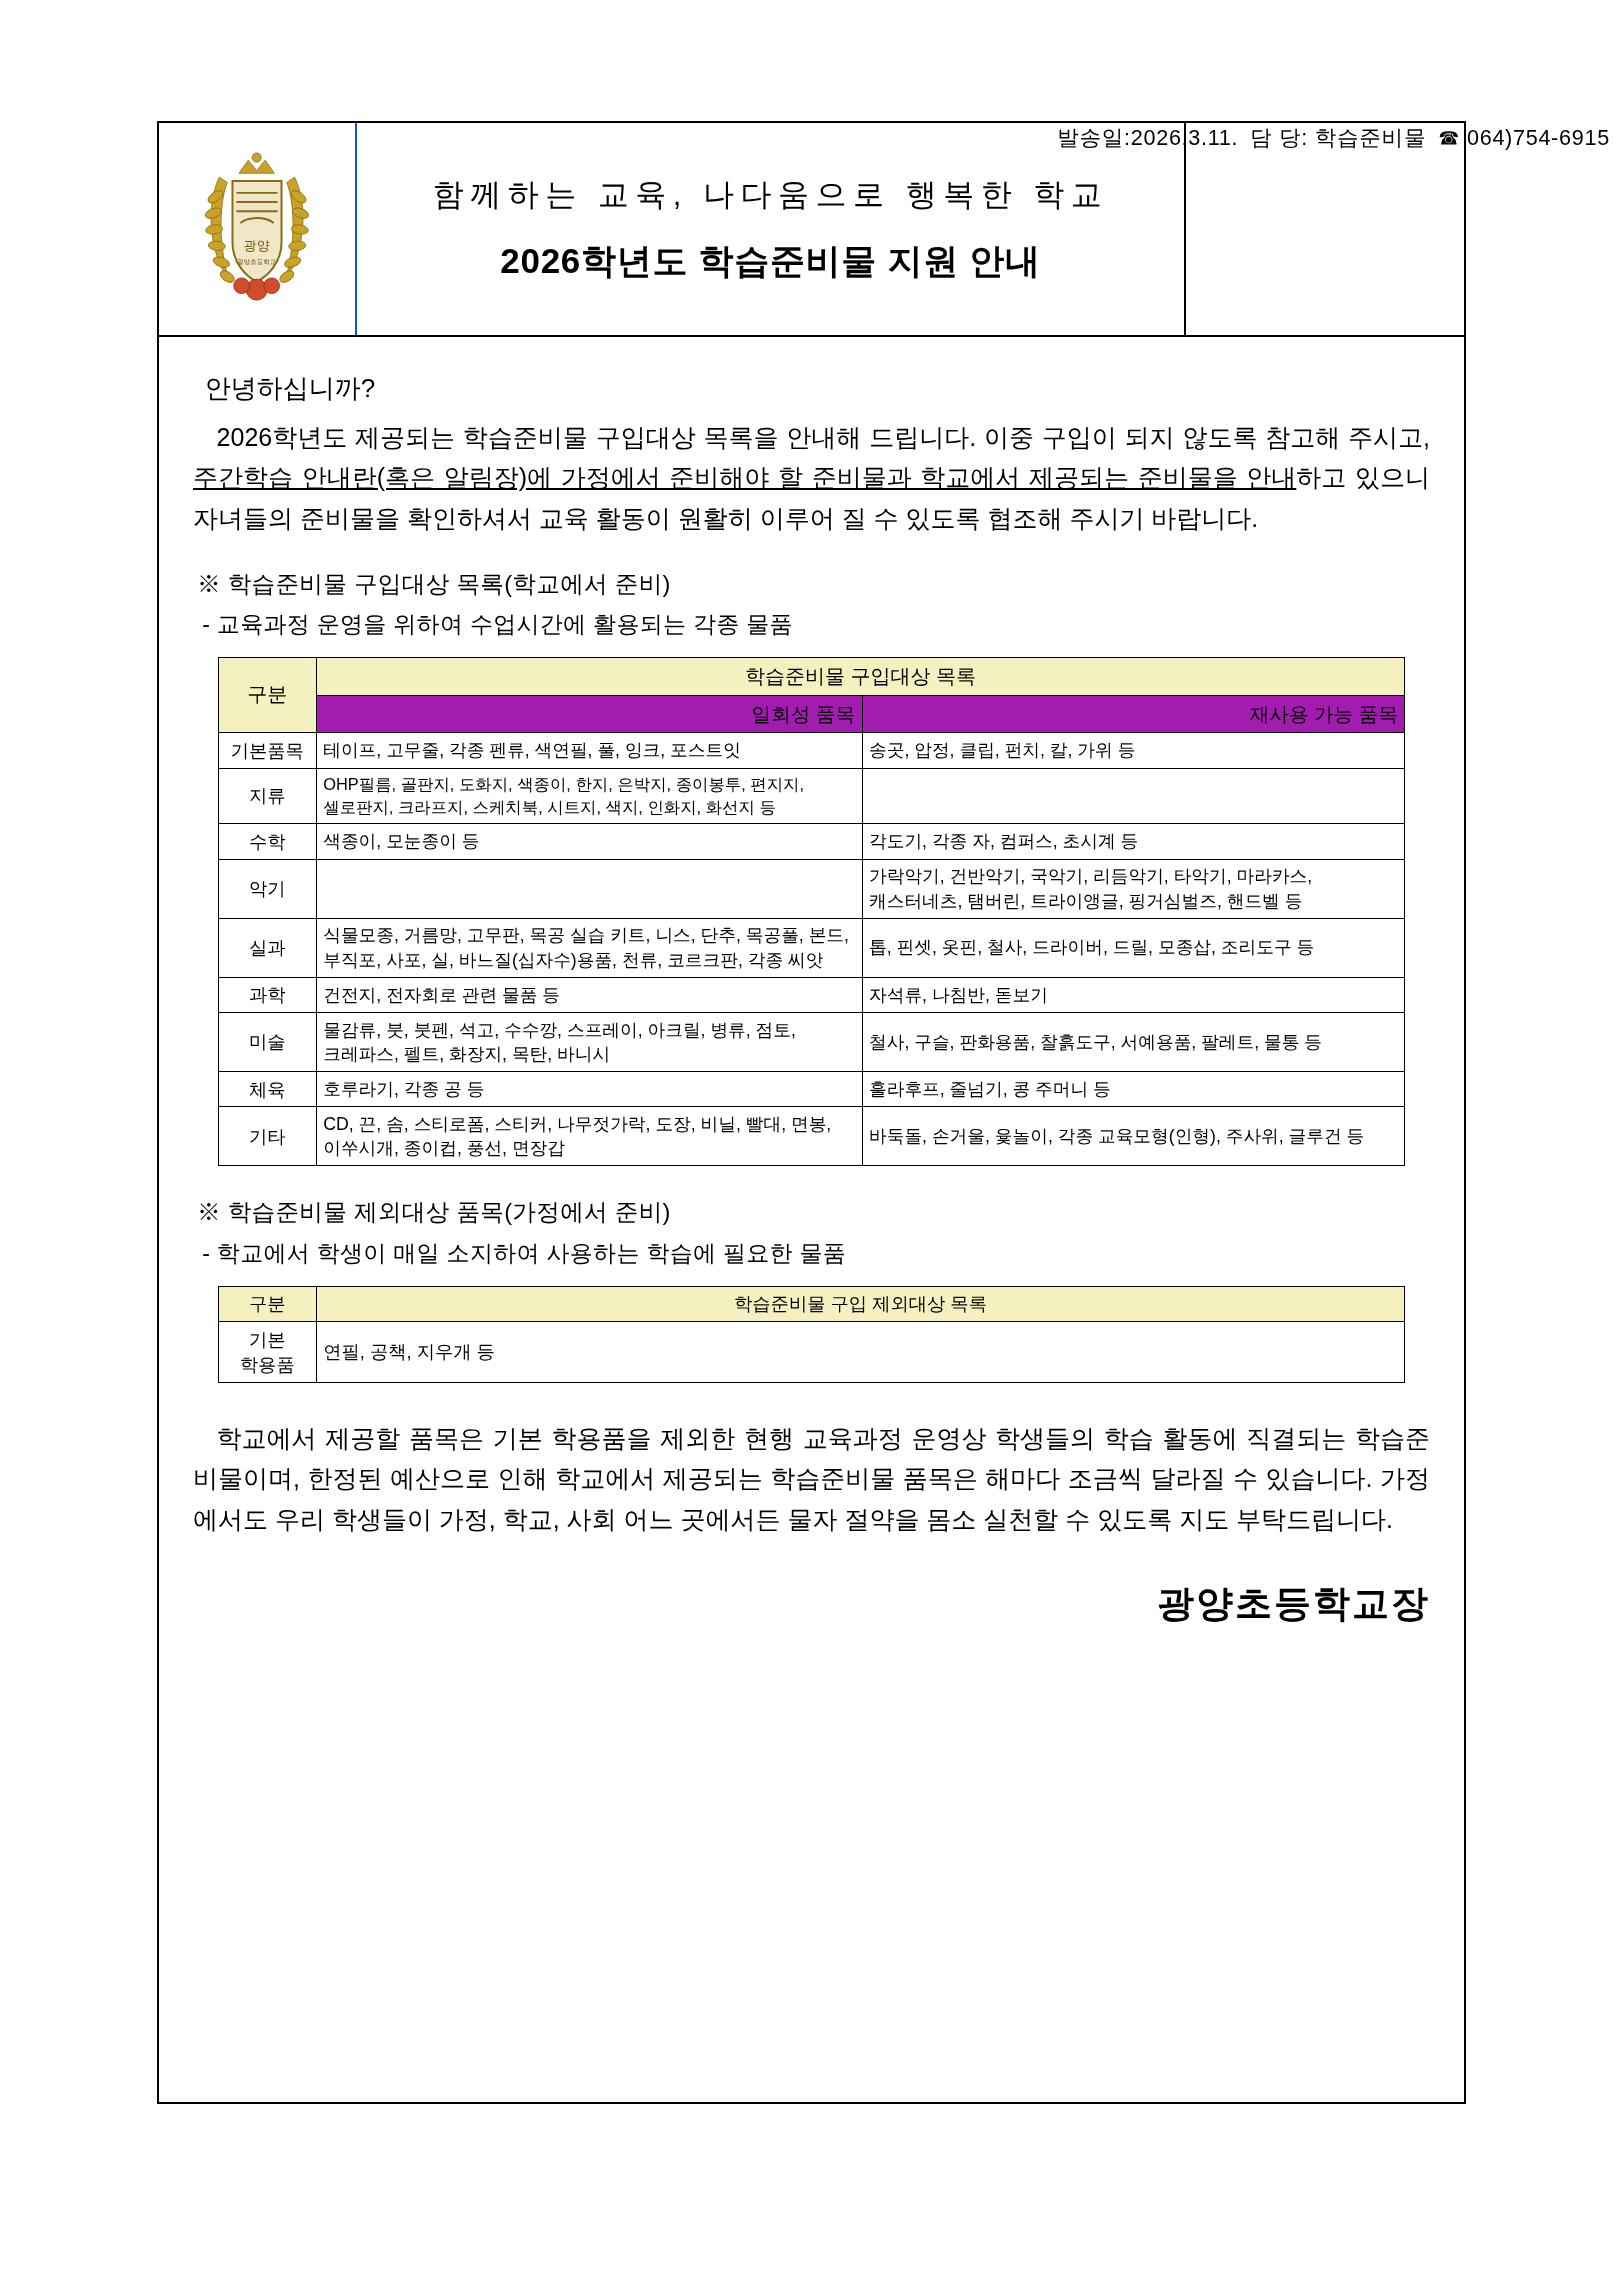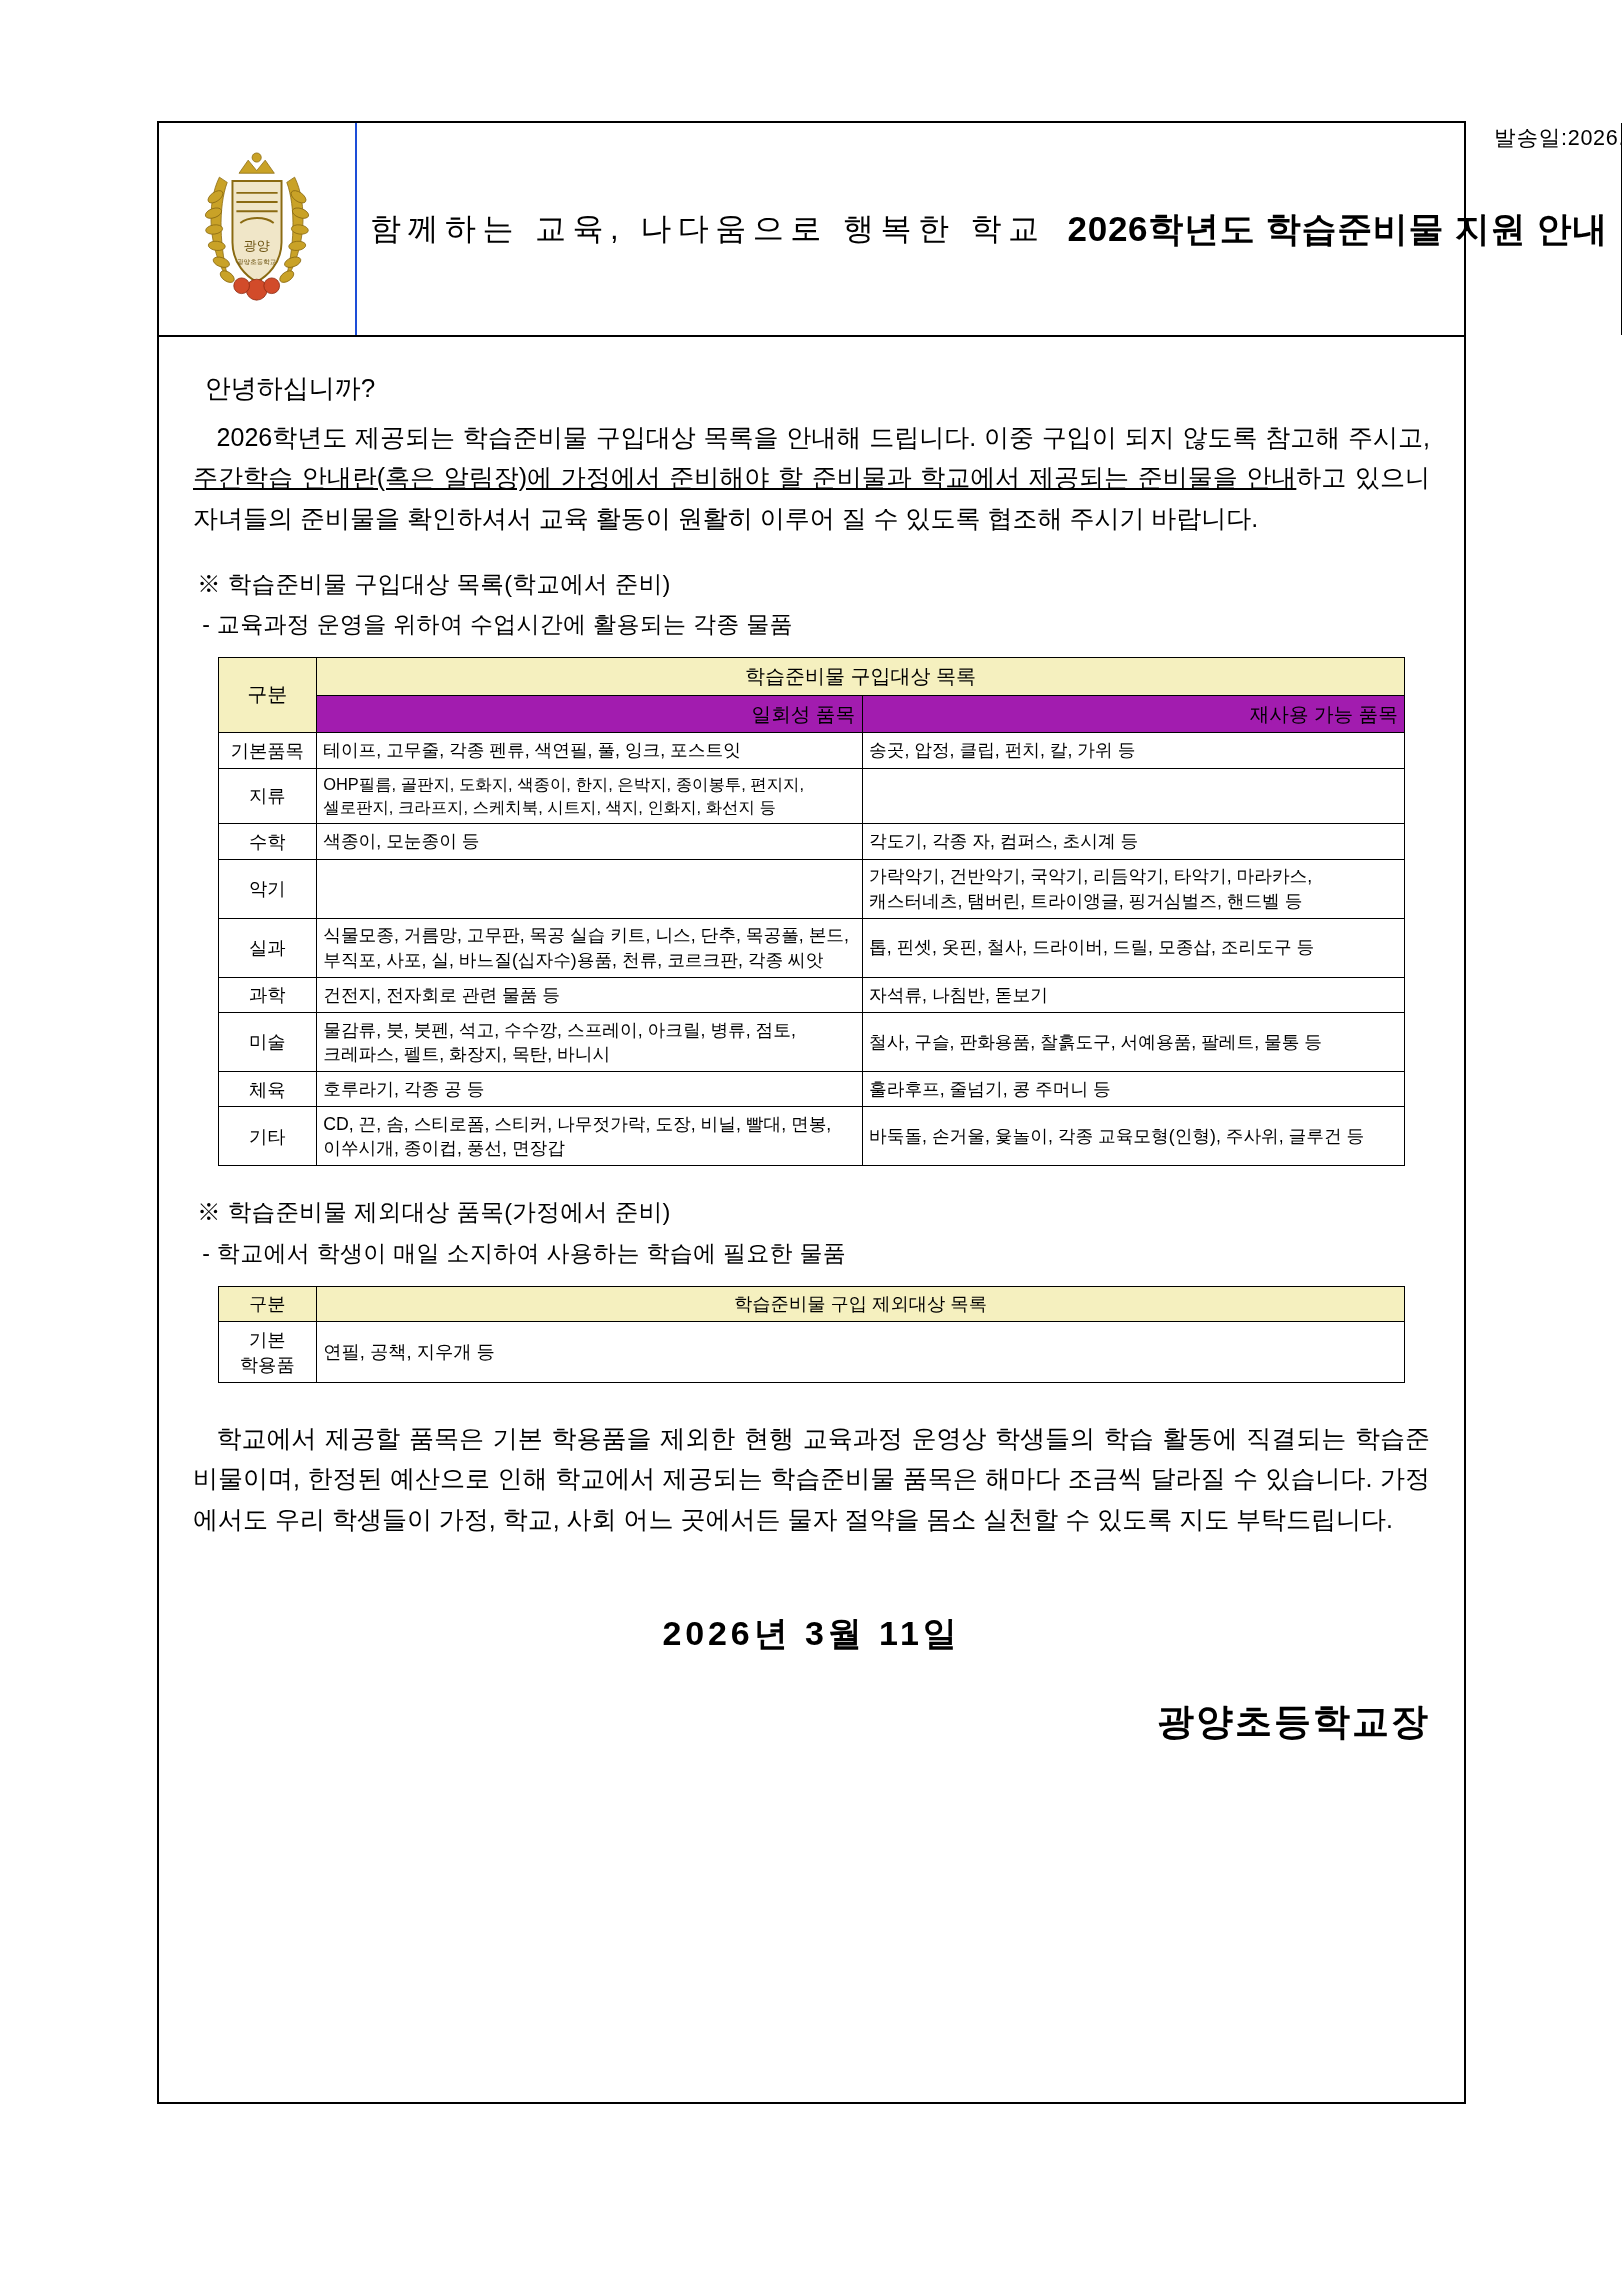--- a/index.html
+++ b/index.html
@@ -39,21 +39,21 @@
   }
   .crest {
     width: 128px;
     height: 157px;
     position: relative;
   }
   .header-center {
     flex: 1 1 auto;
     border-right: 2px solid #000;
     display: flex;
-    flex-direction: row;
+    flex-direction: column;
     align-items: center;
     justify-content: center;
     gap: 22px;
     padding: 0 13px;
   }
   .slogan {
     font-size: 31px;
     letter-spacing: 6.5px;
     font-weight: 500;
     white-space: nowrap;
@@ -334,18 +334,17 @@
         <tr>
           <td class="cat small" style="white-space:pre-line">기본
 학용품</td>
           <td>연필, 공책, 지우개 등</td>
         </tr>
       </tbody>
     </table>
 
     <p class="closing">학교에서 제공할 품목은 기본 학용품을 제외한 현행 교육과정 운영상 학생들의 학습 활동에 직결되는 학습준비물이며, 한정된 예산으로 인해 학교에서 제공되는 학습준비물 품목은 해마다 조금씩 달라질 수 있습니다. 가정에서도 우리 학생들이 가정, 학교, 사회 어느 곳에서든 물자 절약을 몸소 실천할 수 있도록 지도 부탁드립니다.</p>
 
-    <div class="date-line">2026년  3월  11일</div>
     <div class="signature">광양초등학교장</div>
 
   </div>
 </div>
 
 
 </body></html>

